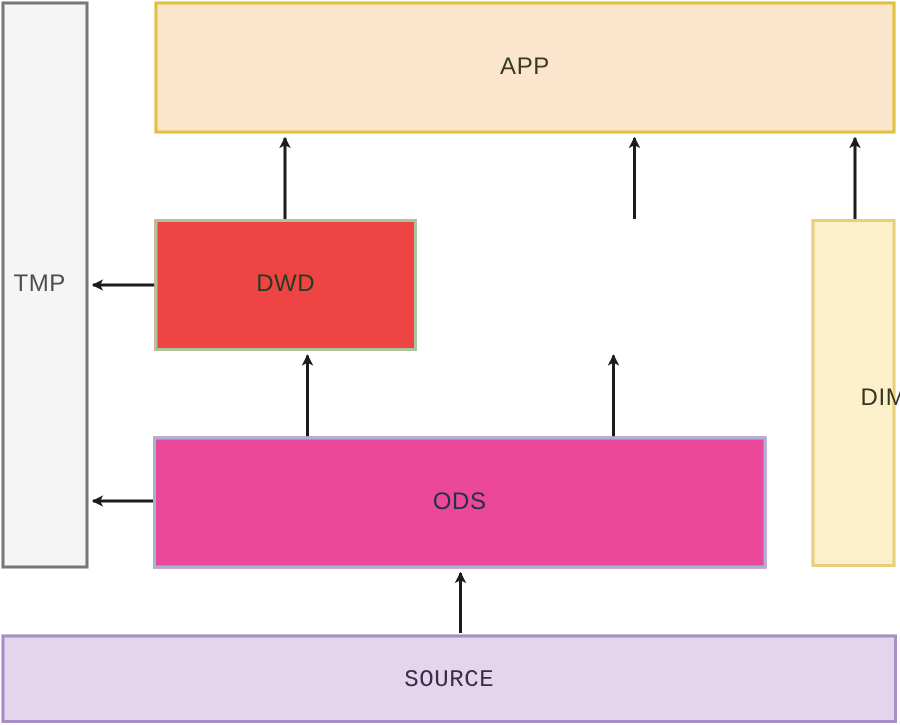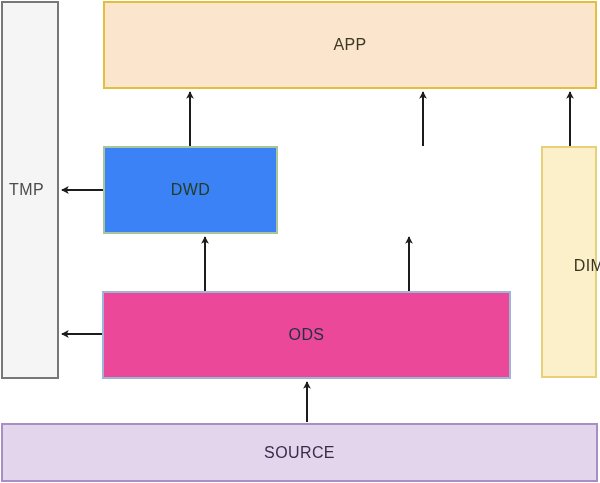--- a/index.html
+++ b/index.html
@@ -39,21 +39,21 @@
     background: #f5f5f5;
     border-color: #777777;
     color: #4d4d4d;
   }
   .node-app {
     background: #fce5cd;
     border-color: #e0c03c;
     color: #3a3a22;
   }
   .node-dwd, .node-dws {
-    background: #3b82f6;
+    background: #ef4444;
     border-color: #a8c69a;
     color: #253c23;
   }
   .node-dim {
     background: #fcf0cb;
     border-color: #e8d07a;
     color: #3a3523;
     padding-left: 40px;
   }
   .node-ods {
@@ -115,17 +115,17 @@
 
 
   <div class="node node-dim" style="left:541px; top:146px; width:56px; height:232px;">
     <span style="position:absolute; top:110px;">DIM</span>
   </div>
 
   <div class="node node-ods" style="left:102px; top:291px; width:409px; height:88px;">
     <span>ODS</span>
   </div>
 
-  <div class="node node-source" style="left:1px; top:423px; width:597px; height:59px;">
+  <div class="node node-source" style="left:1px; top:423px; width:597px; height:59px;font-family:Liberation Mono, monospace;">
     <span>SOURCE</span>
   </div>
 
 </div>
 
 </body></html>

